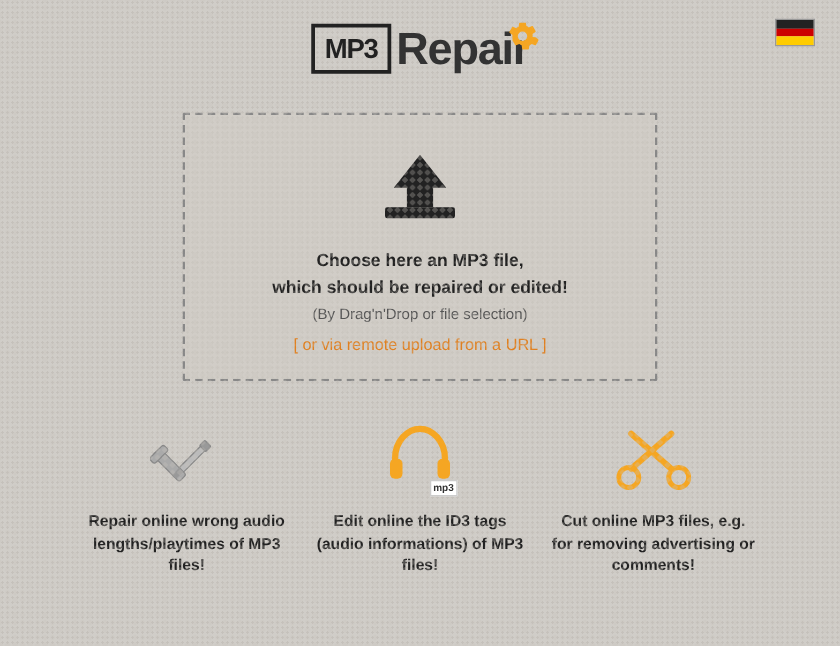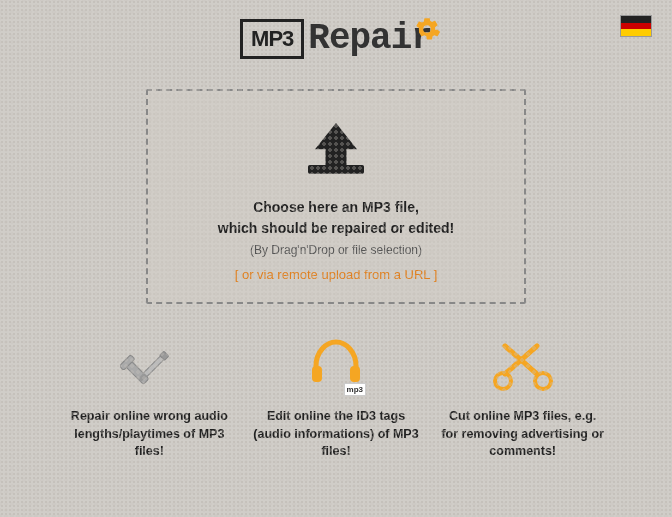--- a/index.html
+++ b/index.html
@@ -52,21 +52,21 @@
       font-weight: bold;
       color: #222;
       letter-spacing: -1px;
       font-family: Arial Black, sans-serif;
     }
 
     .logo-repair {
       font-size: 36px;
       font-weight: bold;
       color: #333;
-      font-family: Liberation Mono, monospace;
+      font-family: Liberation Sans, sans-serif;
       letter-spacing: -1px;
       position: relative;
     }
 
     
     .gear-svg {
       width: 26px;
       height: 26px;
       position: absolute;
       top: -2px;

